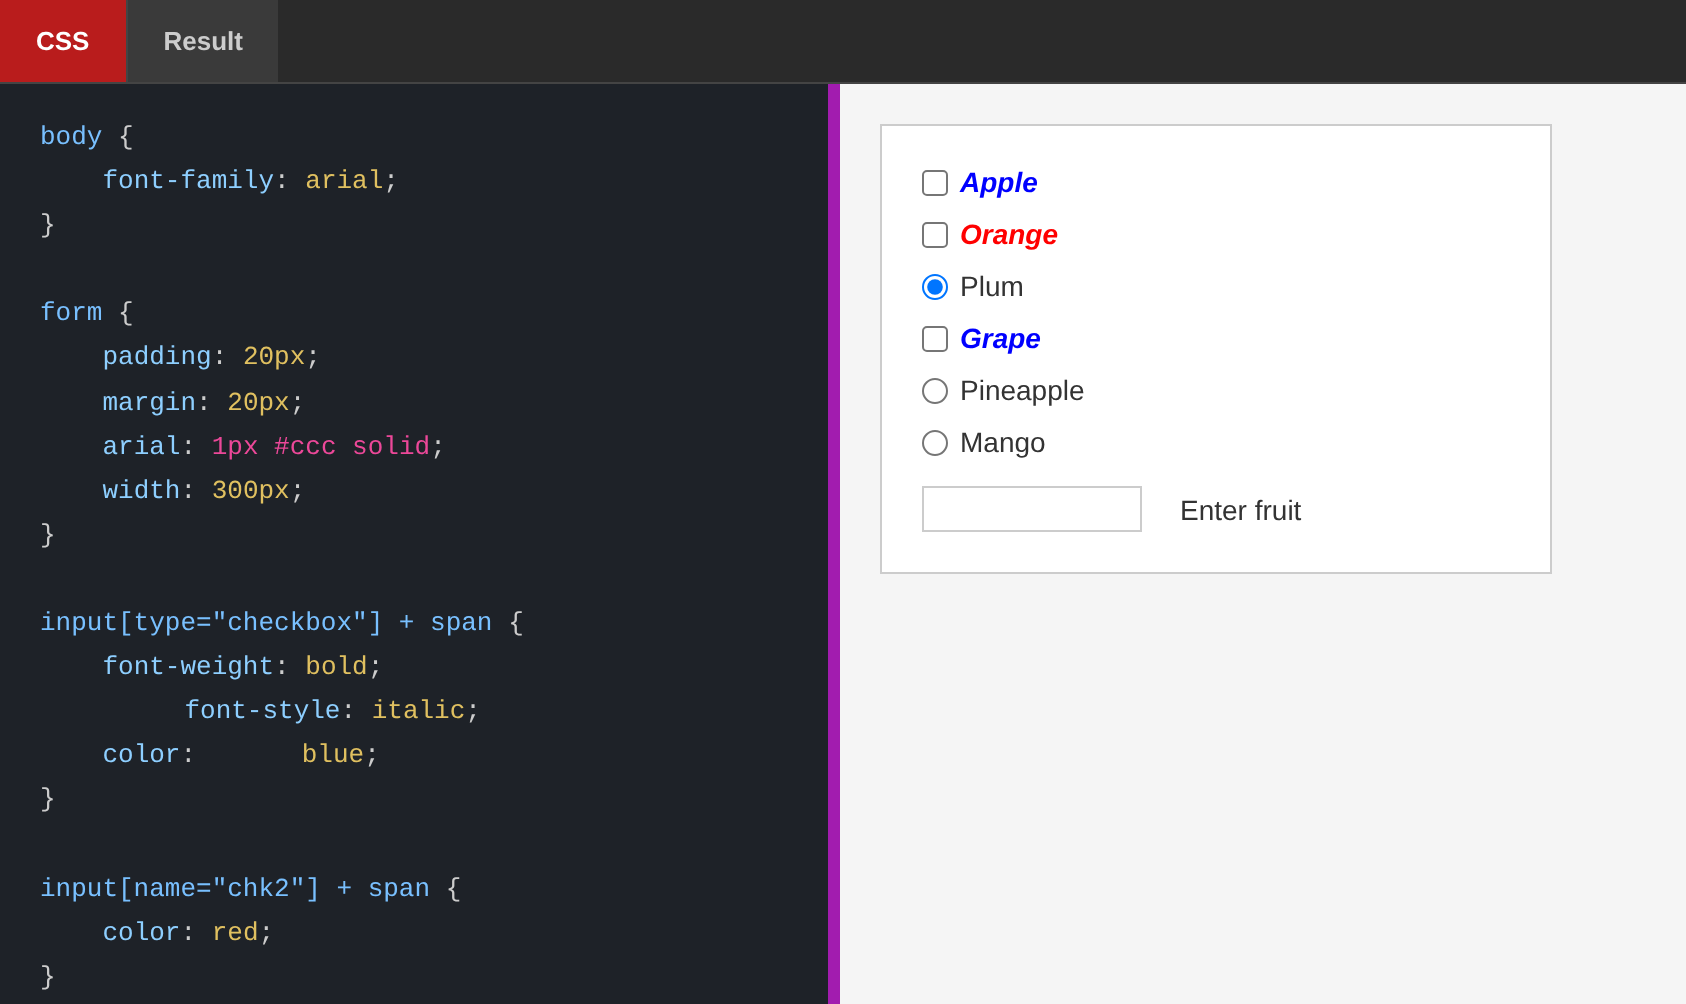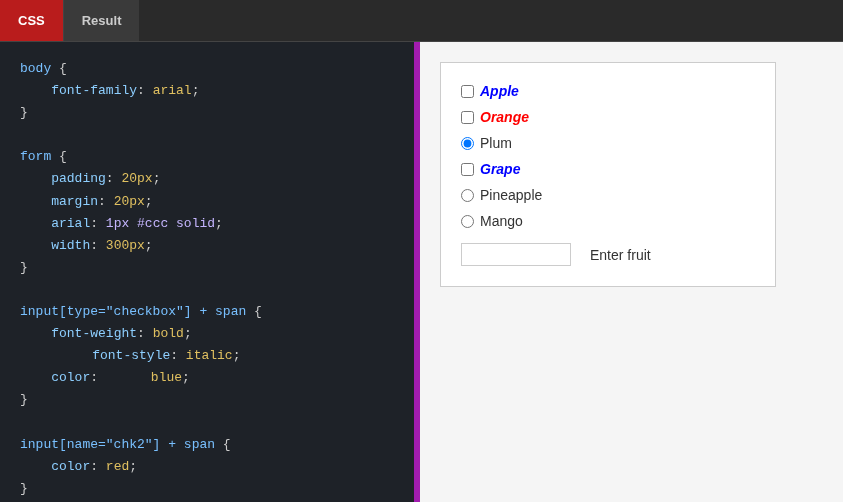--- a/index.html
+++ b/index.html
@@ -204,21 +204,21 @@
 
   <div class="code-panel">
 
     <div class="code-line"><span style="color:#79c0ff;">body</span> <span style="color:#ccc;">{</span></div>
     <div class="code-line">    <span style="color:#8ecfff;">font-family</span><span style="color:#ccc;">: </span><span style="color:#e0c060;">arial</span><span style="color:#ccc;">;</span></div>
     <div class="code-line"><span style="color:#ccc;">}</span></div>
     <div class="code-line">&nbsp;</div>
     <div class="code-line"><span style="color:#79c0ff;">form</span> <span style="color:#ccc;">{</span></div>
     <div class="code-line">    <span style="color:#8ecfff;">padding</span><span style="color:#ccc;">: </span><span style="color:#e0c060;">20px</span><span style="color:#ccc;">;</span></div>
     <div class="code-line">    <span style="color:#8ecfff;">margin</span><span style="color:#ccc;">: </span><span style="color:#e0c060;">20px</span><span style="color:#ccc;">;</span></div>
-    <div class="code-line">    <span style="color:#8ecfff;">arial</span><span style="color:#ccc;">: </span><span style="color:#c4b5fd;">1px #ccc solid</span><span style="color:#ccc;">;</span></div>
+    <div class="code-line">    <span style="color:#8ecfff;">arial</span><span style="color:#ccc;">: </span><span style="color:#ec4899;">1px #ccc solid</span><span style="color:#ccc;">;</span></div>
     <div class="code-line">    <span style="color:#8ecfff;">width</span><span style="color:#ccc;">: </span><span style="color:#e0c060;">300px</span><span style="color:#ccc;">;</span></div>
     <div class="code-line"><span style="color:#ccc;">}</span></div>
     <div class="code-line">&nbsp;</div>
     <div class="code-line"><span style="color:#79c0ff;">input[type="checkbox"] + span</span> <span style="color:#ccc;">{</span></div>
     <div class="code-line">    <span style="color:#8ecfff;">font-weight</span><span style="color:#ccc;">: </span><span style="color:#e0c060;">bold</span><span style="color:#ccc;">;</span></div>
     <div class="code-line">    <span style="color:#8ecfff;margin-left:41px;">font-style</span><span style="color:#ccc;">: </span><span style="color:#e0c060;">italic</span><span style="color:#ccc;">;</span></div>
     <div class="code-line">    <span style="color:#8ecfff;">color</span><span style="color:#ccc;">: </span><span style="color:#e0c060;margin-left:45px;">blue</span><span style="color:#ccc;">;</span></div>
     <div class="code-line"><span style="color:#ccc;">}</span></div>
     <div class="code-line">&nbsp;</div>
     <div class="code-line"><span style="color:#79c0ff;">input[name="chk2"] + span</span> <span style="color:#ccc;">{</span></div>

